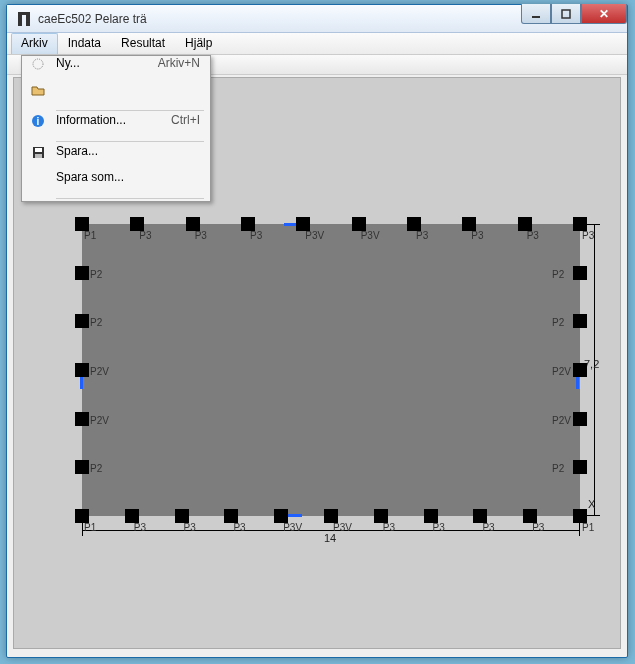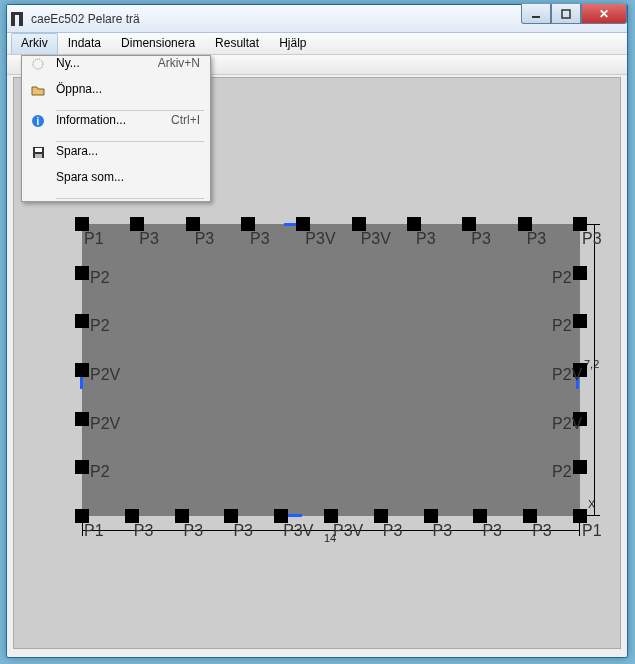--- a/index.html
+++ b/index.html
@@ -1,38 +1,38 @@
 <!DOCTYPE html>
 <html><head>
 <meta charset="utf-8">
 <style>
   * { box-sizing: border-box; margin: 0; padding: 0; font-family: "Segoe UI", Tahoma, sans-serif; }
   body { background: #7ab8d8; width: 635px; height: 664px; overflow: hidden; }
   .window { position: absolute; top: 4px; left: 6px; width: 622px; height: 654px; background: #efefef; border: 1px solid #1a6aa8; border-radius: 2px; box-shadow: 0 0 8px rgba(0,0,0,0.3); }
-  .titlebar { height: 28px; background: linear-gradient(#f7fbff, #dfe9f5); border-bottom: 1px solid #b0c4de; display: flex; align-items: center; padding: 0 2px; position: relative; text-align: center; }
+  .titlebar { height: 28px; background: linear-gradient(#f7fbff, #dfe9f5); border-bottom: 1px solid #b0c4de; display: flex; align-items: center; padding: 0 9px; position: relative; text-align: center; }
   .titlebar .appicon { width: 16px; height: 16px; margin-right: 6px; display: flex; align-items: center; justify-content: center; }
   .titlebar .title { font-size: 12px; color: #333; }
   .winbtns { position: absolute; right: 0; top: -1px; display: flex; }
   .winbtn { width: 30px; height: 20px; border: 1px solid #5a7fa0; border-top: none; background: linear-gradient(#e8f0f8,#c8d8e8); display: flex; align-items: center; justify-content: center; font-size: 10px; color: #333; }
   .winbtn.min { border-bottom-left-radius: 3px; }
   .winbtn.close { background: linear-gradient(#e07070,#c03030); color: #fff; border-bottom-right-radius: 3px; width: 46px; font-size: 12px; font-weight: bold; }
   .menubar { height: 22px; background: linear-gradient(#fbfbfb,#ececec); border-bottom: 1px solid #ccc; display: flex; align-items: stretch; font-size: 12px; padding-left: 4px; }
   .menuitem { padding: 3px 10px; cursor: default; }
   .menuitem.open { background: linear-gradient(#e8f0fa,#d0e0f0); border: 1px solid #a8c8e8; border-bottom: none; border-radius: 2px 2px 0 0; padding: 2px 9px; }
   .dropdown { position: absolute; top: 50px; left: 14px; width: 190px; background: #f4f4f4; border: 1px solid #999; box-shadow: 2px 2px 4px rgba(0,0,0,0.3); font-size: 12px; z-index: 10; }
   .dd-item { display: flex; align-items: flex-start; height: 26px; padding: 0 6px; }
   .dd-item .dd-icon { width: 20px; height: 16px; display: flex; align-items: center; justify-content: center; margin-right: 8px; }
   .dd-item .dd-label { flex: 1; }
   .dd-item .dd-short { color: #555; margin-right: 4px; }
   .dd-sep { height: 1px; background: #ccc; margin: 2px 6px 2px 34px; }
   .toolbar { height: 20px; background: linear-gradient(#fafafa,#e8e8e8); border-bottom: 1px solid #ccc; }
   .canvas-wrap { position: absolute; top: 72px; left: 6px; right: 6px; bottom: 8px; background: #cdcdcd; border: 1px solid #aaa; }
   .diagram { position: absolute; left: 68px; top: 146px; width: 498px; height: 292px; background: #7d7d7d; }
   .node { position: absolute; width: 14px; height: 14px; background: #000; }
-  .nlabel { position: absolute; font-size: 16px; color: #333; font-family: Arial, sans-serif; }
+  .nlabel { position: absolute; font-size: 10px; color: #333; font-family: Arial, sans-serif; }
   .dimline { position: absolute; background: #000; }
   .dimtext { position: absolute; font-size: 11px; color: #222; }
   .bluelink { position: absolute; width: 18px; height: 3px; background: #2060ff; }
   .bluelinkv { position: absolute; width: 3px; height: 18px; background: #2060ff; }
 </style>
 </head>
 <body>
 
 <div class="window">
   <div class="titlebar">
@@ -55,21 +55,20 @@
             <rect x="1" y="1" width="8" height="8" fill="none" stroke="#333" stroke-width="1.5"></rect>
           </svg>
         </div>
       <div class="winbtn close">✕</div>
     </div>
   </div>
 
   <div class="menubar">
     <div class="menuitem open">Arkiv</div>
     <div class="menuitem">Indata</div>
-    <div class="menuitem">Dimensionera</div>
     <div class="menuitem">Resultat</div>
     <div class="menuitem">Hjälp</div>
   </div>
 
   <div class="toolbar"></div>
 
   <div class="dropdown">
     <div class="dd-item">
       <span class="dd-icon">
           <svg width="14" height="14">
@@ -78,21 +77,20 @@
         </span>
       <span class="dd-label">Ny...</span>
       <span class="dd-short">Arkiv+N</span>
     </div>
     <div class="dd-item">
       <span class="dd-icon">
           <svg width="14" height="12">
             <path d="M1 3h5l1 2h6v6H1z" fill="#e8c070" stroke="#806020"></path>
           </svg>
         </span>
-      <span class="dd-label">Öppna...</span>
     </div>
     <div class="dd-sep"></div>
     <div class="dd-item">
       <span class="dd-icon">
           <svg width="14" height="14">
             <circle cx="7" cy="7" r="6" fill="#2a7de1"></circle>
             <text x="7" y="11" text-anchor="middle" fill="#fff" font-size="10" font-weight="bold">i</text>
           </svg>
         </span>
       <span class="dd-label">Information...</span>

